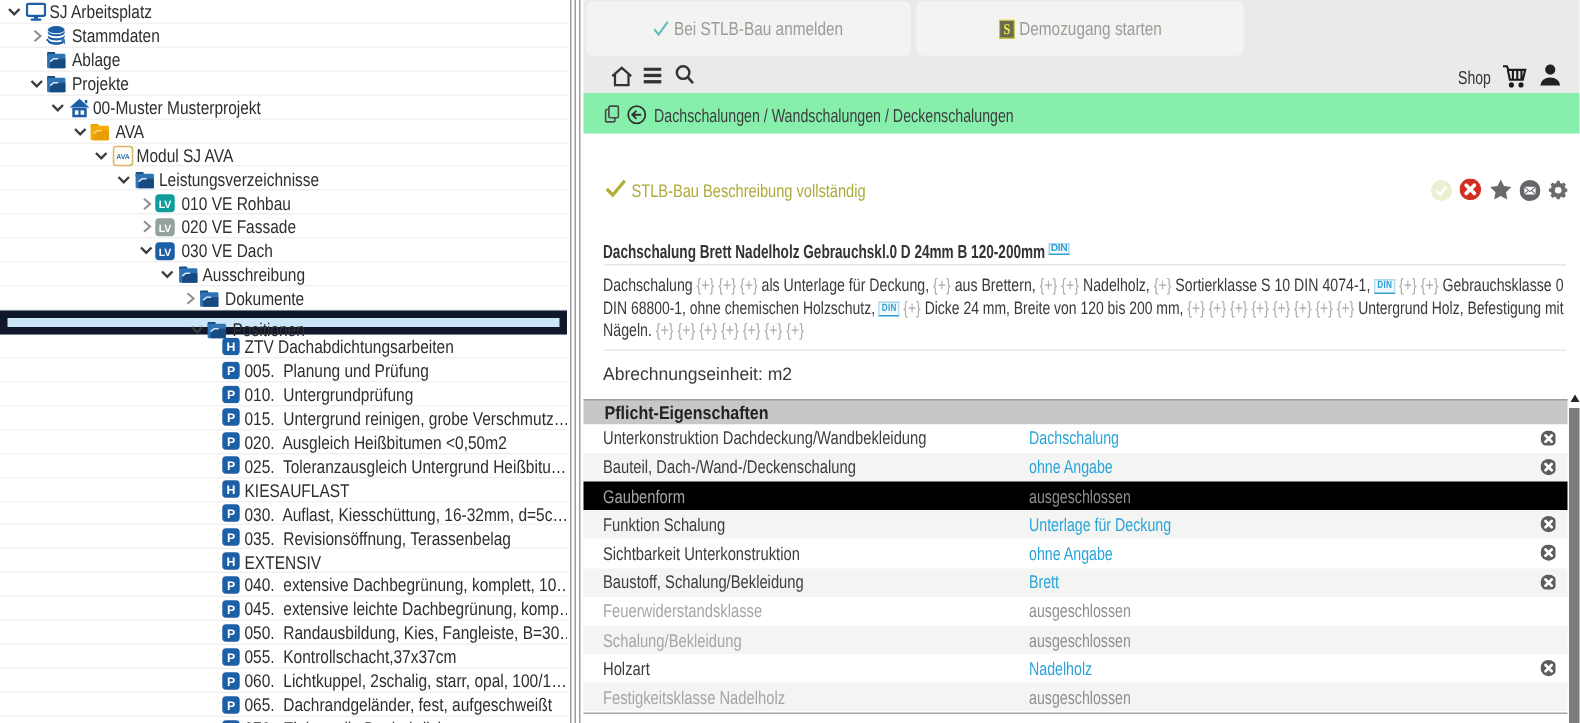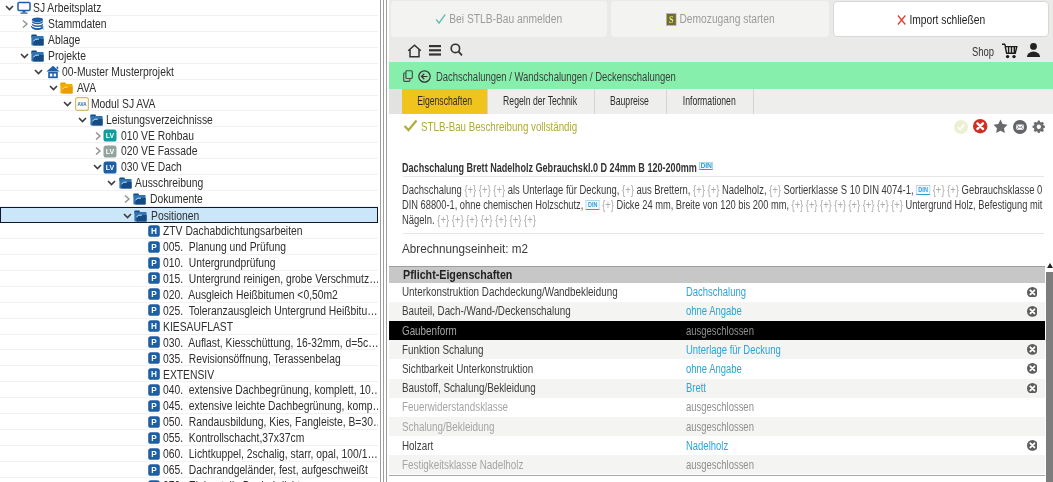--- a/index.html
+++ b/index.html
@@ -2,21 +2,21 @@
 <html><head><meta charset="utf-8">
 <style>
 * { margin:0; padding:0; box-sizing:border-box; }
 html,body { width:1053px; height:482px; overflow:hidden; background:#fff;
   font-family:"Liberation Sans", sans-serif; }
 .abs { position:absolute; }
 #tree { position:absolute; left:0; top:0; width:378px; height:482px; background:#fff;text-align:center; }
 .trow { position:absolute; left:0; width:378px; height:15.9px; border-bottom:1px solid #f1f1f1; }
 .trow .tt { position:absolute; top:1px; font-size:12.3px; color:#2e2e2e; white-space:nowrap;
   transform:scaleX(.84); transform-origin:0 50%; }
-.trow.sel { background:#cbe6f8; border:1px solid #0f172a; }
+.trow.sel { background:#cbe6f8; border:5px solid #0f172a; }
 #split { position:absolute; left:378px; top:0; width:11px; height:482px; background:#fff; }
 #split i { position:absolute; top:0; width:1px; height:482px; background:#9d9d9d; }
 #right { position:absolute; left:389px; top:0; width:664px; height:382px; background:#fff; }
 #btnrow { position:absolute; left:0; top:0; width:664px; height:62px; background:#eaeae8; }
 .btn { position:absolute; top:1px; height:36px; border-radius:4px; background:#f3f3f1;
   font-size:12.5px; color:#9b9b99; text-align:center; line-height:36px; }
 .btn .bi { display:inline-block; transform:scaleX(.82); white-space:nowrap; }
 #btn3 { background:#fff; border:1px solid #d8d8d8; color:#1e1e1e; }
 #crumb { position:absolute; left:0; top:62px; width:664px; height:27px; background:#86efac; }
 #tabs { position:absolute; left:0; top:89px; width:664px; height:25px; background:#eeeeec; }
@@ -326,23 +326,20 @@
   </div>
 <div id="right">
   <div id="btnrow">
     <div class="btn" style="left:2px;width:216px"><span class="bi"><svg style="vertical-align:-2px" width="14" height="12" viewBox="0 0 14 12">
             <path d="M1.5 6.5 L5 10 L12.5 1.5" fill="none" stroke="#63bcb4" stroke-width="1.6"></path>
           </svg> Bei STLB-Bau anmelden</span></div>
     <div class="btn" style="left:222px;width:218px"><span class="bi"><svg style="vertical-align:-2.5px" width="13" height="13" viewBox="0 0 13 13">
             <rect x=".5" y=".5" width="12" height="12" fill="#6a6a4f" stroke="#c8c43c"></rect>
             <text x="6.5" y="10" font-size="10" font-weight="bold" fill="#f0ee4a" text-anchor="middle" font-family="Liberation Serif">S</text>
           </svg> Demozugang starten</span></div>
-    <div class="btn" id="btn3" style="left:444px;width:216px"><span class="bi"><svg style="vertical-align:-1.5px" width="12" height="12" viewBox="0 0 12 12">
-            <path d="M1.5 1.5 L10.5 10.5 M10.5 1.5 L1.5 10.5" stroke="#e23b30" stroke-width="1.7"></path>
-          </svg> Import schließen</span></div>
     <svg class="abs" style="left:18px;top:44px" width="15" height="14" viewBox="0 0 15 14">
         <path d="M1.2 6.8 L7.5 1.2 L13.8 6.8 M3 5.6 V12.8 H12 V5.6" fill="none" stroke="#333" stroke-width="1.5"></path>
       </svg>
     <svg class="abs" style="left:40px;top:45px" width="12" height="11">
         <rect x="0" y="0" width="12" height="2.2" fill="#333"></rect>
         <rect x="0" y="4.2" width="12" height="2.2" fill="#333"></rect>
         <rect x="0" y="8.4" width="12" height="2.2" fill="#333"></rect>
       </svg>
     <svg class="abs" style="left:61px;top:43px" width="13" height="14" viewBox="0 0 13 14">
         <circle cx="5.4" cy="5.4" r="4.2" fill="none" stroke="#333" stroke-width="1.6"></circle>
@@ -362,31 +359,20 @@
   <div id="crumb">
     <svg class="abs" style="left:14px;top:7.5px" width="10" height="12" viewBox="0 0 10 12">
         <rect x="2.9" y=".7" width="6.4" height="7.8" rx="1" fill="none" stroke="#4a4a4a" stroke-width="1.15"></rect>
         <path d="M2.9 3 H1.5 a.8.8 0 0 0 -.8 .8 v6.7 a.8.8 0 0 0 .8 .8 h4.6 a.8.8 0 0 0 .8 -.8 V8.5" fill="none" stroke="#4a4a4a" stroke-width="1.15"></path>
       </svg>
     <svg class="abs" style="left:29px;top:8px" width="13" height="13" viewBox="0 0 13 13">
         <circle cx="6.5" cy="6.5" r="5.7" fill="none" stroke="#333" stroke-width="1.2"></circle>
         <path d="M9.5 6.5 H4 M6.3 3.8 L3.5 6.5 L6.3 9.2" fill="none" stroke="#333" stroke-width="1.2"></path>
       </svg>
     <span class="abs" style="left:47px;top:7.5px;font-size:12.5px;color:#3d3d3d;white-space:nowrap;transform:scaleX(.758);transform-origin:0 50%">Dachschalungen / Wandschalungen / Deckenschalungen</span>
-  </div>
-  <div id="tabs">
-    <div class="abs" style="left:0;top:0;width:13px;height:25px;background:#e2e2e0"></div>
-    <div class="tab" id="tabyellow" style="left:13px;width:84.5px"><span class="bi">Eigenschaften</span></div>
-    <div class="tab" style="left:97.5px;width:107.8px"><span class="bi">Regeln der Technik</span></div>
-    <div class="tab" style="left:205.3px;width:71.2px"><span class="bi">Baupreise</span></div>
-    <div class="tab" style="left:276.5px;width:87.5px"><span class="bi">Informationen</span></div>
-    <div class="sep" style="left:97.5px"></div>
-      <div class="sep" style="left:205.3px"></div>
-    <div class="sep" style="left:276.5px"></div>
-      <div class="sep" style="left:364px"></div>
   </div>
   <svg class="abs" style="left:14px;top:119px" width="15" height="13" viewBox="0 0 15 13">
       <path d="M1.5 7 L5.5 11 L13.5 1.5" fill="none" stroke="#b1ad3a" stroke-width="2.2"></path>
     </svg>
   <span class="abs" style="left:32px;top:119.6px;font-size:12.2px;color:#aeaa39;white-space:nowrap;transform:scaleX(.8);transform-origin:0 50%">STLB-Bau Beschreibung vollständig</span>
   <svg class="abs" style="left:565.3px;top:119.5px" width="14" height="14" viewBox="0 0 20 20">
       <circle cx="10" cy="10" r="10" fill="#edefd2"></circle>
       <path d="M5.5 10.5 L8.8 13.6 L14.6 6.6" stroke="#fff" stroke-width="2.6" fill="none"></path>
     </svg>
   <svg class="abs" style="left:584.3px;top:119.3px" width="14.4" height="14.4" viewBox="0 0 20 20">

